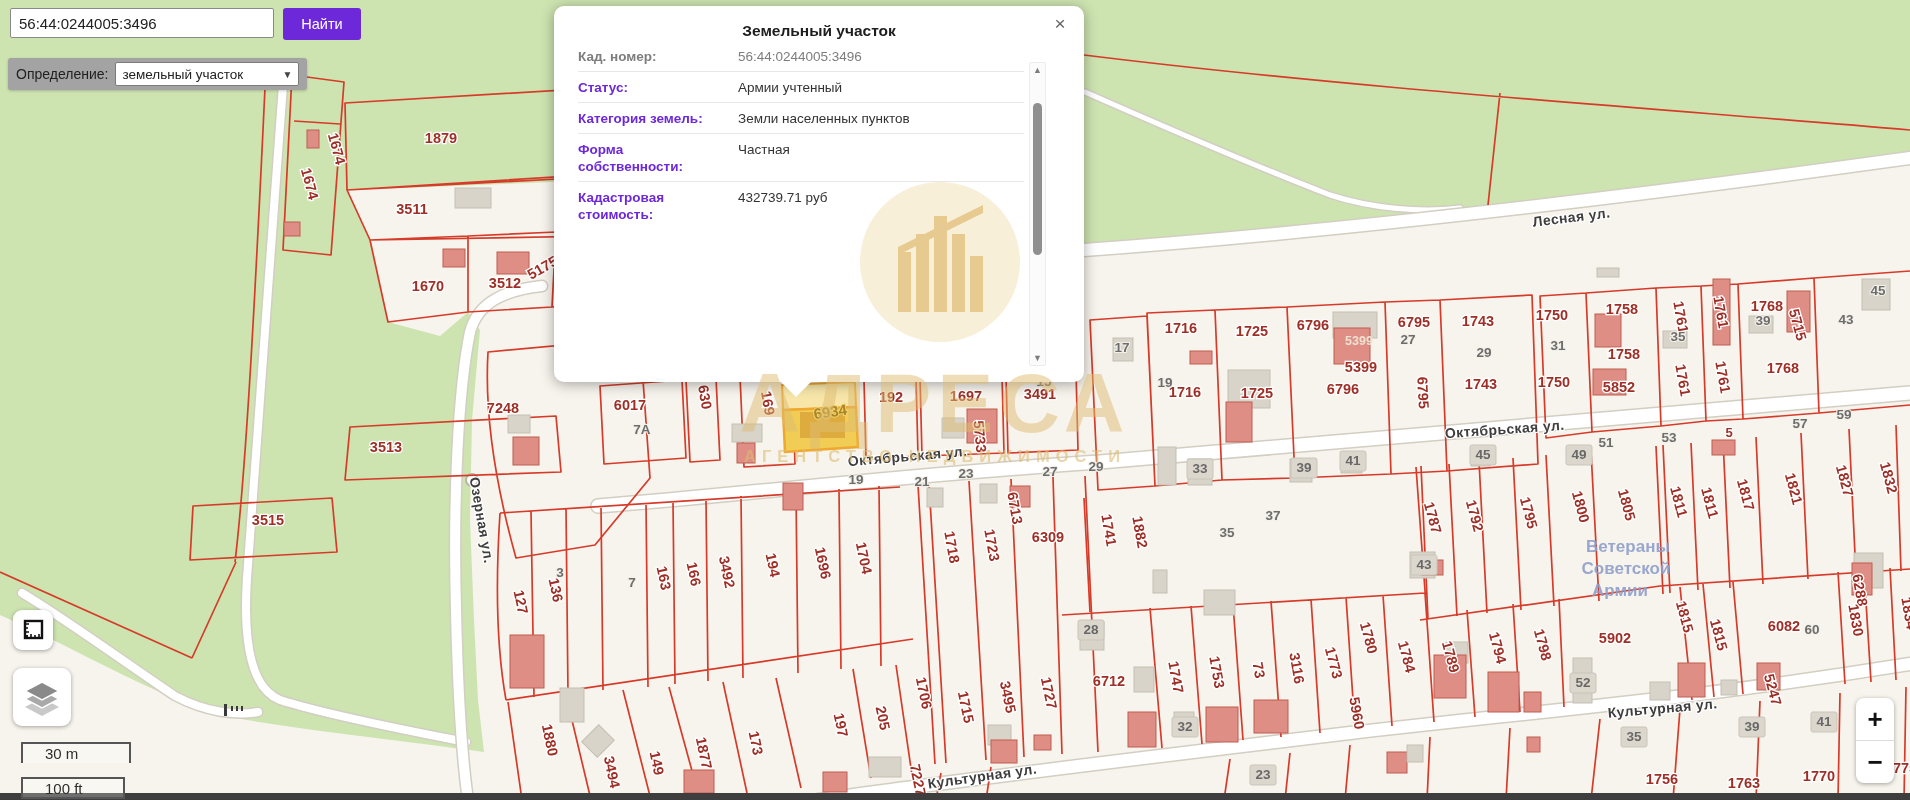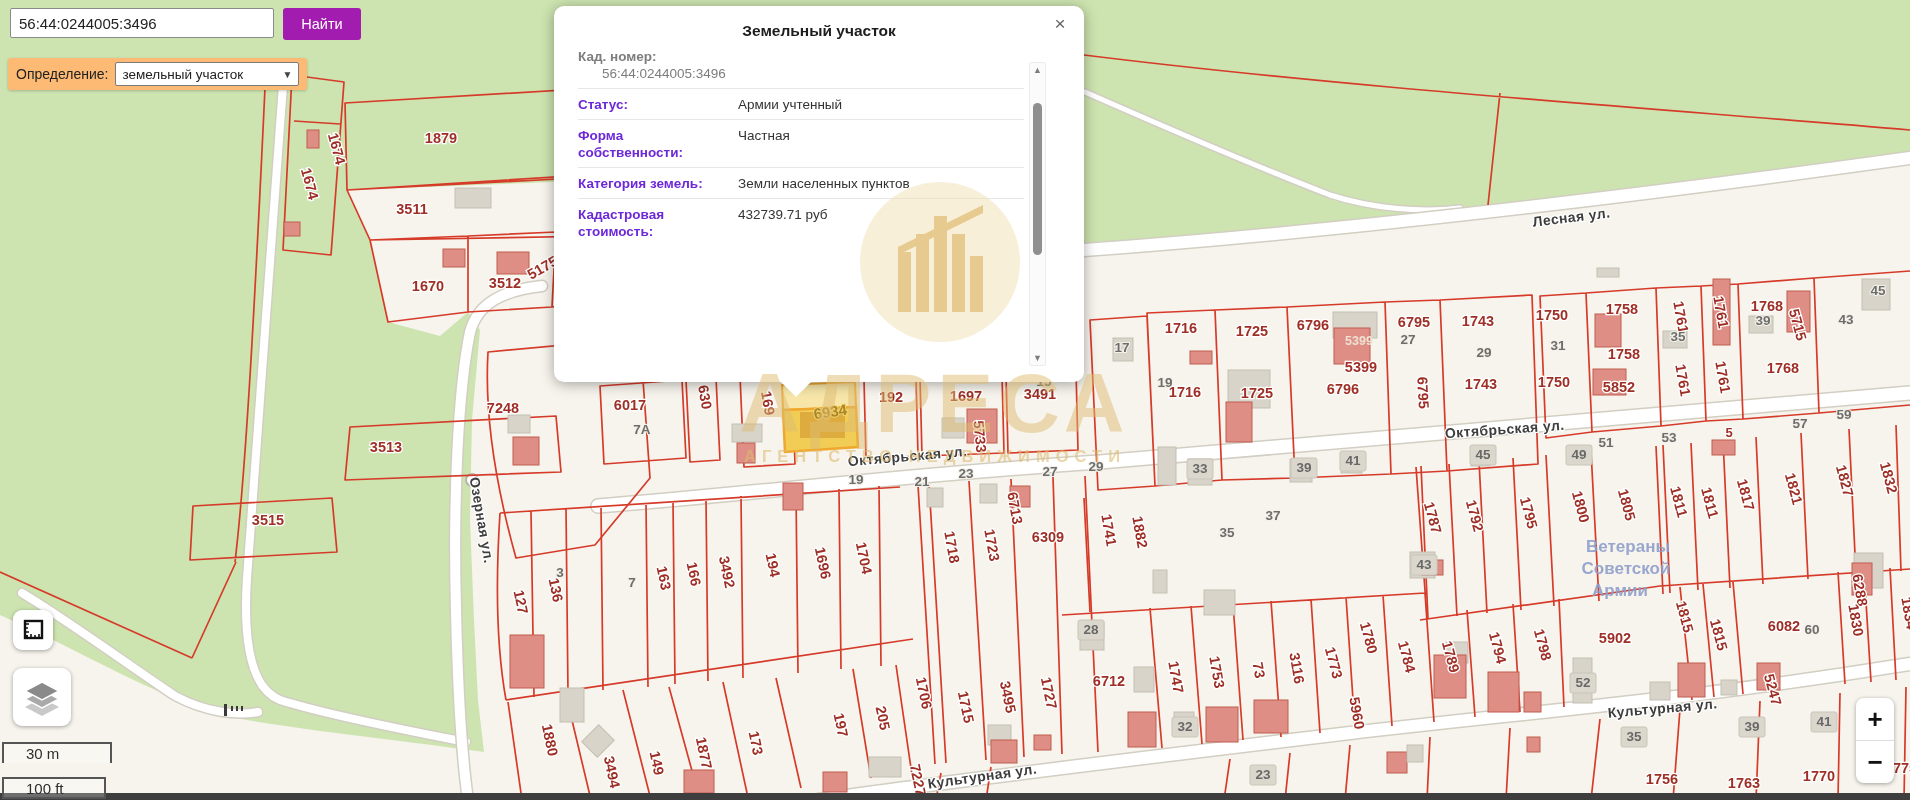--- a/index.html
+++ b/index.html
@@ -29,47 +29,47 @@
   #popup{position:absolute;left:554px;top:6px;width:530px;height:376px;background:#fff;border-radius:10px;
          box-shadow:0 2px 14px rgba(0,0,0,.35);z-index:40;}
   #popup .tail{position:absolute;left:230px;bottom:-10px;width:24px;height:24px;background:#fff;transform:rotate(45deg);}
   #popup-title{position:absolute;left:0;right:0;top:16px;text-align:center;font-size:15.5px;font-weight:700;color:#1d1d1d;}
   #popup-close{position:absolute;right:12px;top:6px;width:24px;height:24px;font-size:19px;color:#666;text-align:center;line-height:24px;cursor:pointer;}
   #popup-rows{position:absolute;left:24px;top:44px;width:446px;bottom:12px;overflow:hidden;}
   .prow{display:flex;border-bottom:1px solid #e7e7e7;padding:7px 0 6px 0;}
   .prow:last-child{border-bottom:none;}
   .prow .lbl{width:136px;flex:none;font-size:13.5px;font-weight:700;color:#6d28d9;line-height:17px;}
   .prow .val{flex:1;font-size:13.5px;color:#333;line-height:17px;padding-left:24px;}
-  .prow.clipped{margin-top:-9px;color:#8a8a8a;flex-direction:column;}
+  .prow.clipped{margin-top:-9px;color:#8a8a8a;}
   .prow.clipped .lbl,.prow.clipped .val{color:#7d7d7d;}
   #popup-scroll{position:absolute;right:38px;top:56px;width:15px;height:302px;background:#fbfbfb;border:1px solid #ececec;border-radius:2px;}
   #popup-scroll .arr{position:absolute;left:0;width:100%;text-align:center;font-size:9px;color:#7c7c7c;}
   #popup-scroll .thumb{position:absolute;left:3px;top:40px;width:9px;height:152px;background:#8f8f8f;border-radius:5px;}
 
   
   #searchbar{position:absolute;left:10px;top:8px;z-index:60;display:flex;}
   #search-input{width:246px;height:28px;border:1px solid #8a8a8a;background:#fff;font-size:15px;color:#222;
                 padding:0 8px;font-family:"Liberation Sans",sans-serif;border-radius:2px;}
-  #search-btn{margin-left:9px;width:78px;height:32px;background:#a21caf;color:#fff;border:none;border-radius:3px;
+  #search-btn{margin-left:9px;width:78px;height:32px;background:#6d28d9;color:#fff;border:none;border-radius:3px;
               font-size:14.5px;font-family:"Liberation Sans",sans-serif;cursor:pointer;}
-  #defbar{position:absolute;left:8px;top:58px;z-index:60;display:flex;align-items:center;background:#fdba74;
+  #defbar{position:absolute;left:8px;top:58px;z-index:60;display:flex;align-items:center;background:#a3a3a3;
           border-radius:3px;padding:4px 8px;box-shadow:0 1px 3px rgba(0,0,0,.2);}
   #defbar .dlabel{font-size:14px;color:#222;margin-right:7px;}
   #def-select{display:flex;align-items:center;border:1px solid #7b7b7b;border-radius:2px;background:#fff;
               height:22px;padding:0 6px;font-size:13.5px;color:#222;min-width:170px;cursor:pointer;}
   #def-select .chev{margin-left:auto;padding-left:12px;font-size:10px;color:#444;}
 
   
   .mapbtn{position:absolute;background:#fff;border-radius:9px;box-shadow:0 1px 4px rgba(0,0,0,.35);z-index:60;
           display:flex;align-items:center;justify-content:center;cursor:pointer;}
   #measure-btn{left:13px;top:610px;width:40px;height:40px;}
   #layers-btn{left:13px;top:668px;width:58px;height:58px;}
 
   
-  #scalebar{position:absolute;left:2px;top:742px;z-index:60;font-size:15px;color:#2e2e2e;}
+  #scalebar{position:absolute;left:21px;top:742px;z-index:60;font-size:15px;color:#2e2e2e;}
   #scalebar .sb1{width:110px;height:21px;border:2px solid #555;border-bottom:none;padding:1px 0 0 22px;box-sizing:border-box;background:rgba(255,255,255,.25);}
   #scalebar .sb2{width:104px;height:22px;border:2px solid #555;border-top:2px solid #555;padding:1px 0 0 22px;box-sizing:border-box;background:rgba(255,255,255,.25);margin-top:14px;}
 
   
   #zoomctrl{position:absolute;left:1856px;top:698px;width:38px;height:85px;background:#fff;border-radius:8px;
             box-shadow:0 1px 4px rgba(0,0,0,.35);z-index:60;overflow:hidden;}
   #zoomctrl .zbtn{width:100%;height:42px;text-align:center;font-size:26px;font-weight:700;color:#111;line-height:42px;cursor:pointer;}
   #zoomctrl .zdiv{height:1px;background:#ddd;}
 
   #bottombar{position:absolute;left:0;bottom:0;width:100%;height:7px;background:#3e3e3e;z-index:55;}
@@ -411,26 +411,26 @@
   <div id="popup-rows">
     <div class="prow clipped">
       <div class="lbl">Кад. номер:</div>
       <div class="val">56:44:0244005:3496</div>
     </div>
     <div class="prow">
       <div class="lbl">Статус:</div>
       <div class="val">Армии учтенный</div>
     </div>
     <div class="prow">
+      <div class="lbl">Категория земель:</div>
+      <div class="val">Земли населенных пунктов</div>
+    </div>
+    <div class="prow">
       <div class="lbl">Форма собственности:</div>
       <div class="val">Частная</div>
-    </div>
-    <div class="prow">
-      <div class="lbl">Категория земель:</div>
-      <div class="val">Земли населенных пунктов</div>
     </div>
     <div class="prow">
       <div class="lbl">Кадастровая стоимость:</div>
       <div class="val">432739.71 руб</div>
     </div>
   </div>
   <div id="popup-scroll">
     <div class="arr" style="top:2px;">▲</div>
     <div class="thumb"></div>
     <div class="arr" style="bottom:2px;">▼</div>

